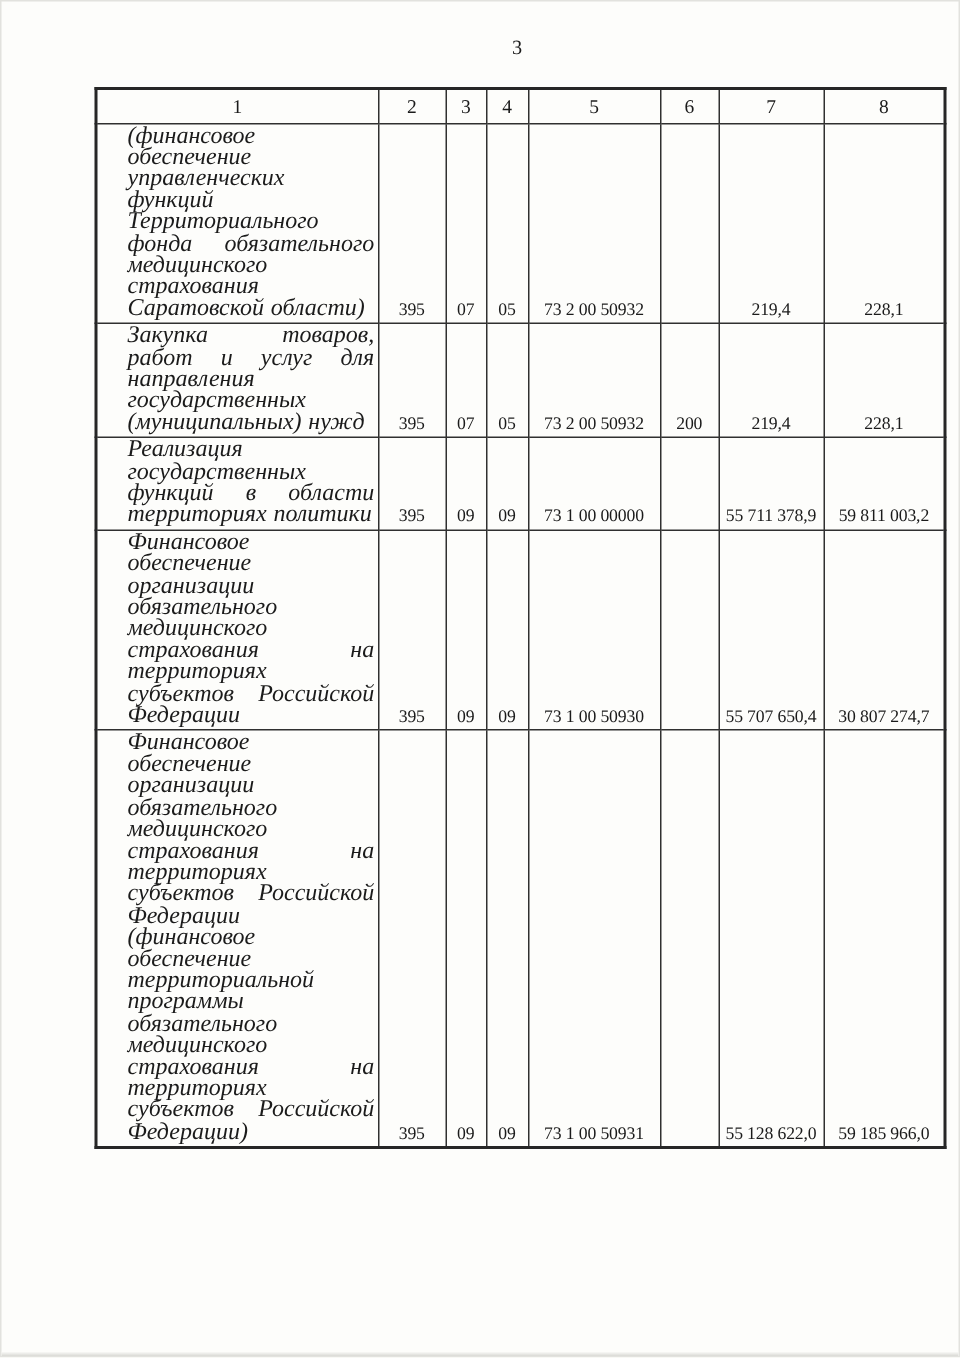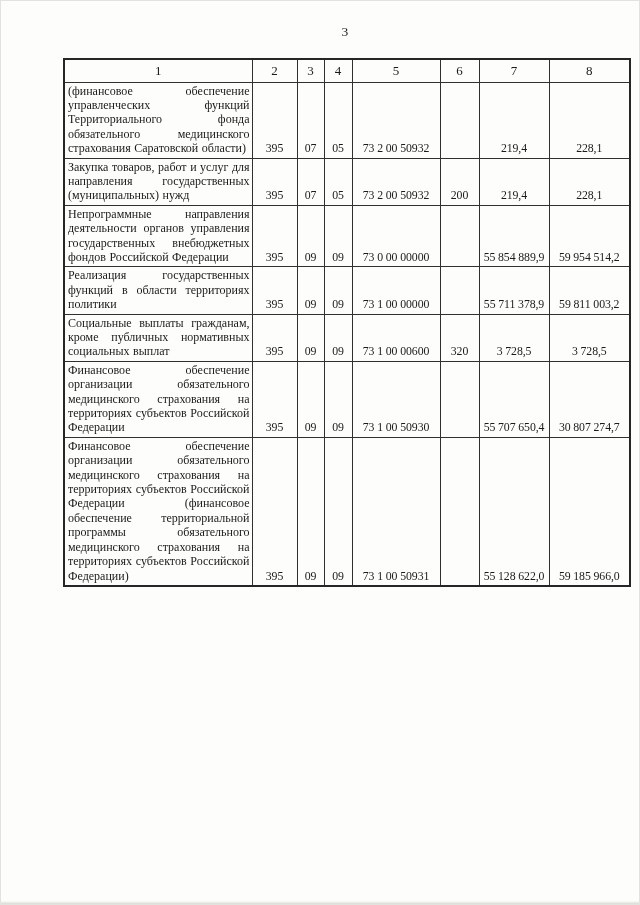--- a/index.html
+++ b/index.html
@@ -51,27 +51,28 @@
   }
   .budget-table th {
     font-weight: normal;
     font-size: 13px;
     height: 23px;
     text-align: center;
     vertical-align: middle;
     padding: 0;
   }
   .budget-table td.label {
-    font-size: 12px;
+    font-size: 16px;
     line-height: 14.4px;
     text-align: justify;
     text-align-last: left;
     vertical-align: top;
-    padding: 1px 2px 2px 3px;
+    padding: 1px 2px 2px 20px;
     word-spacing: 0.5px;
+    font-style: italic;
   }
   .budget-table td.num {
     font-size: 11.8px;
     line-height: 14.4px;
     text-align: center;
     vertical-align: bottom;
     padding: 0 0 2px 0;
     white-space: nowrap;
     letter-spacing: -0.1px;
   }
@@ -129,48 +130,28 @@
           <td class="label">Закупка товаров, работ и услуг для направления государственных (муниципальных) нужд</td>
           <td class="num">395</td>
           <td class="num">07</td>
           <td class="num">05</td>
           <td class="num">73 2 00 50932</td>
           <td class="num">200</td>
           <td class="num">219,4</td>
           <td class="num">228,1</td>
         </tr>
         <tr>
-          <td class="label">Непрограммные направления деятельности органов управления государственных внебюджетных фондов Российской Федерации</td>
-          <td class="num">395</td>
-          <td class="num">09</td>
-          <td class="num">09</td>
-          <td class="num">73 0 00 00000</td>
-          <td class="num"></td>
-          <td class="num">55 854 889,9</td>
-          <td class="num">59 954 514,2</td>
-        </tr>
-        <tr>
           <td class="label">Реализация государственных функций в области территориях политики</td>
           <td class="num">395</td>
           <td class="num">09</td>
           <td class="num">09</td>
           <td class="num">73 1 00 00000</td>
           <td class="num"></td>
           <td class="num">55 711 378,9</td>
           <td class="num">59 811 003,2</td>
-        </tr>
-        <tr>
-          <td class="label">Социальные выплаты гражданам, кроме публичных нормативных социальных выплат</td>
-          <td class="num">395</td>
-          <td class="num">09</td>
-          <td class="num">09</td>
-          <td class="num">73 1 00 00600</td>
-          <td class="num">320</td>
-          <td class="num">3 728,5</td>
-          <td class="num">3 728,5</td>
         </tr>
         <tr>
           <td class="label">Финансовое обеспечение организации обязательного медицинского страхования на территориях субъектов Российской Федерации</td>
           <td class="num">395</td>
           <td class="num">09</td>
           <td class="num">09</td>
           <td class="num">73 1 00 50930</td>
           <td class="num"></td>
           <td class="num">55 707 650,4</td>
           <td class="num">30 807 274,7</td>

